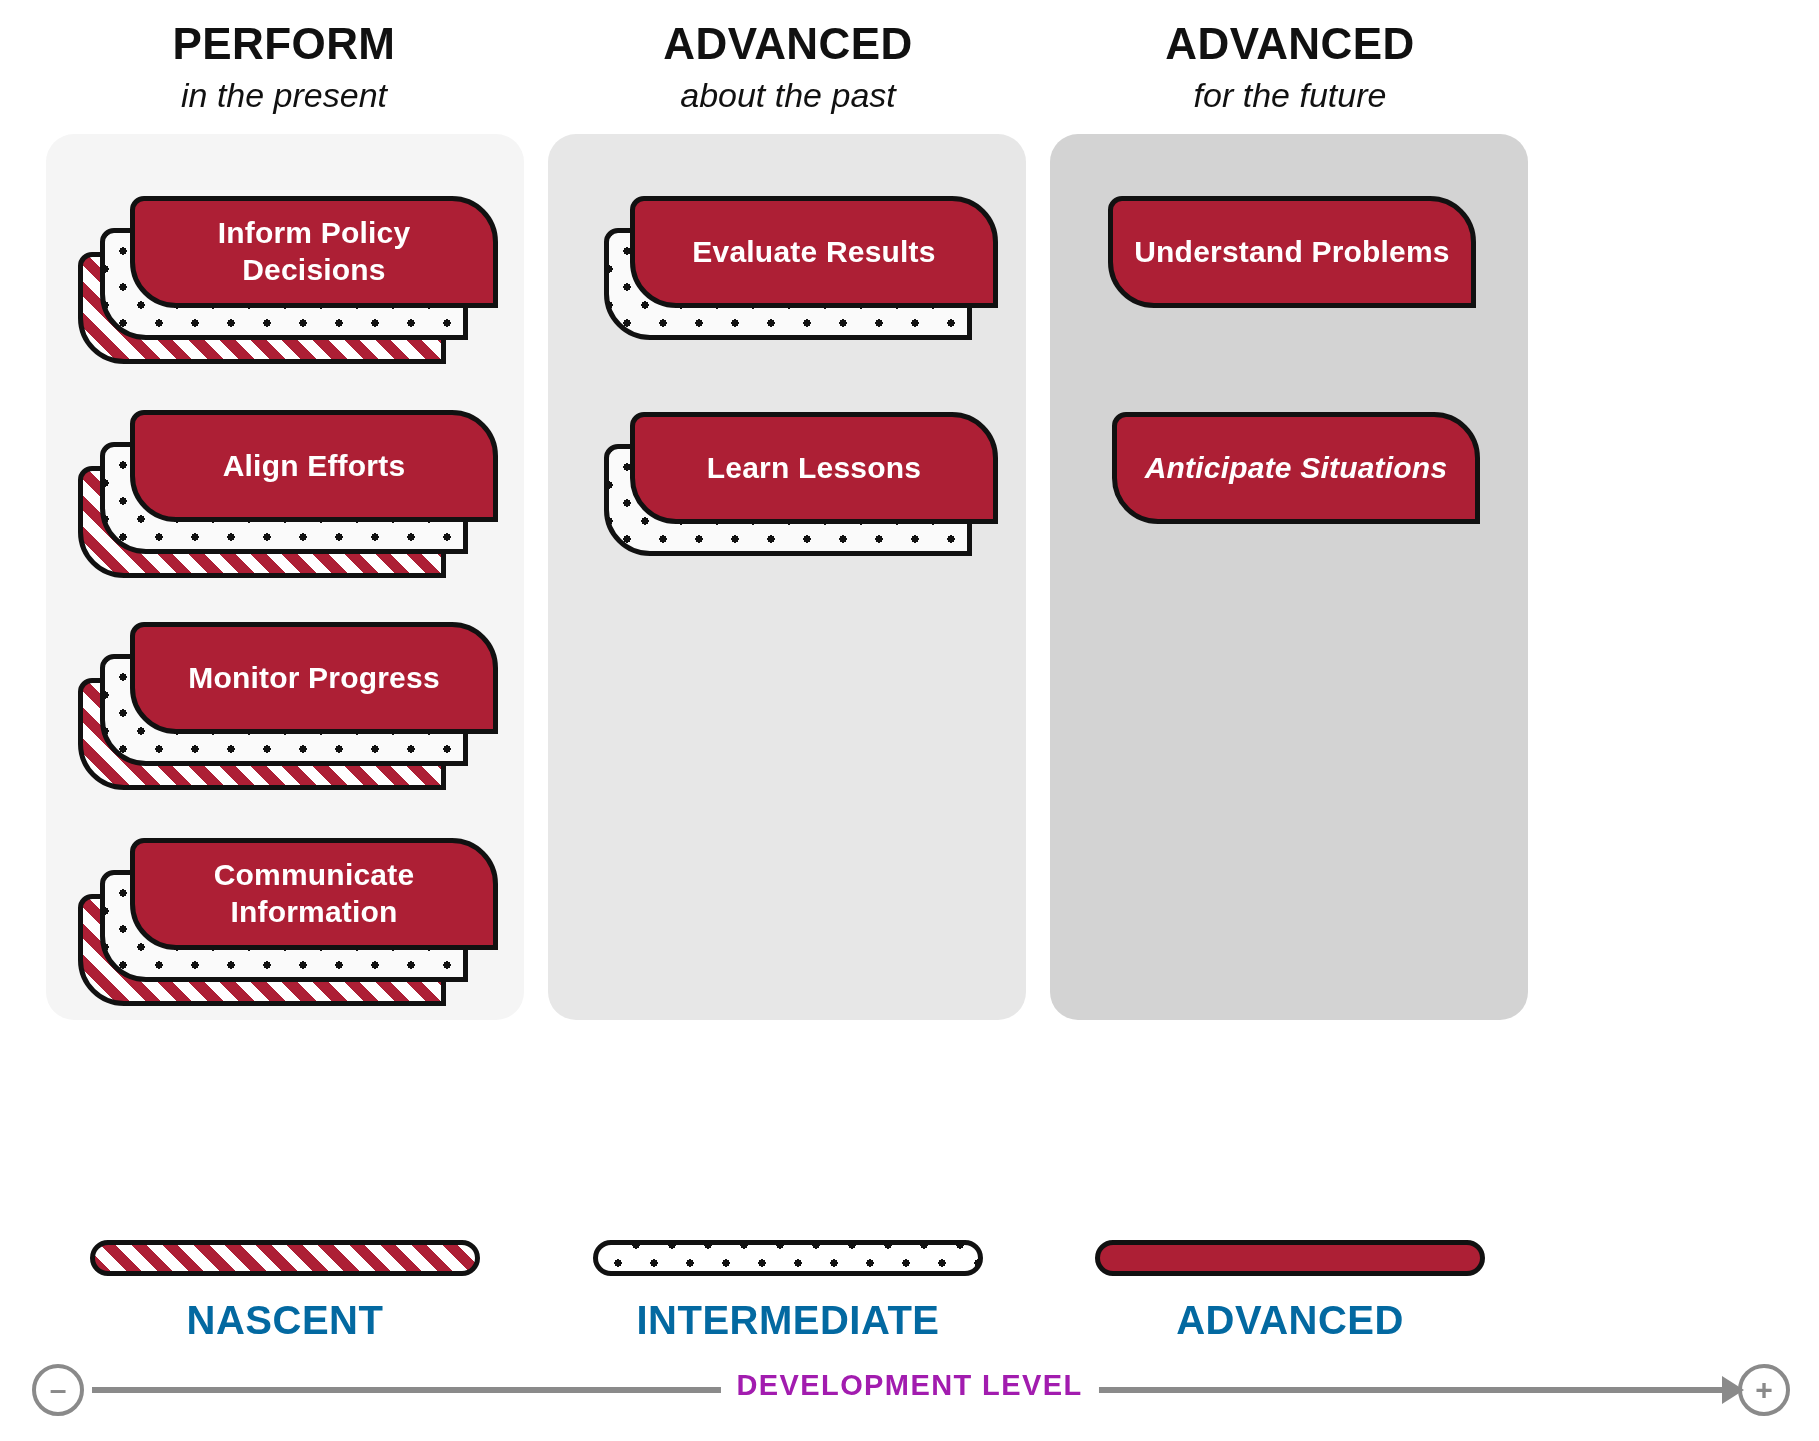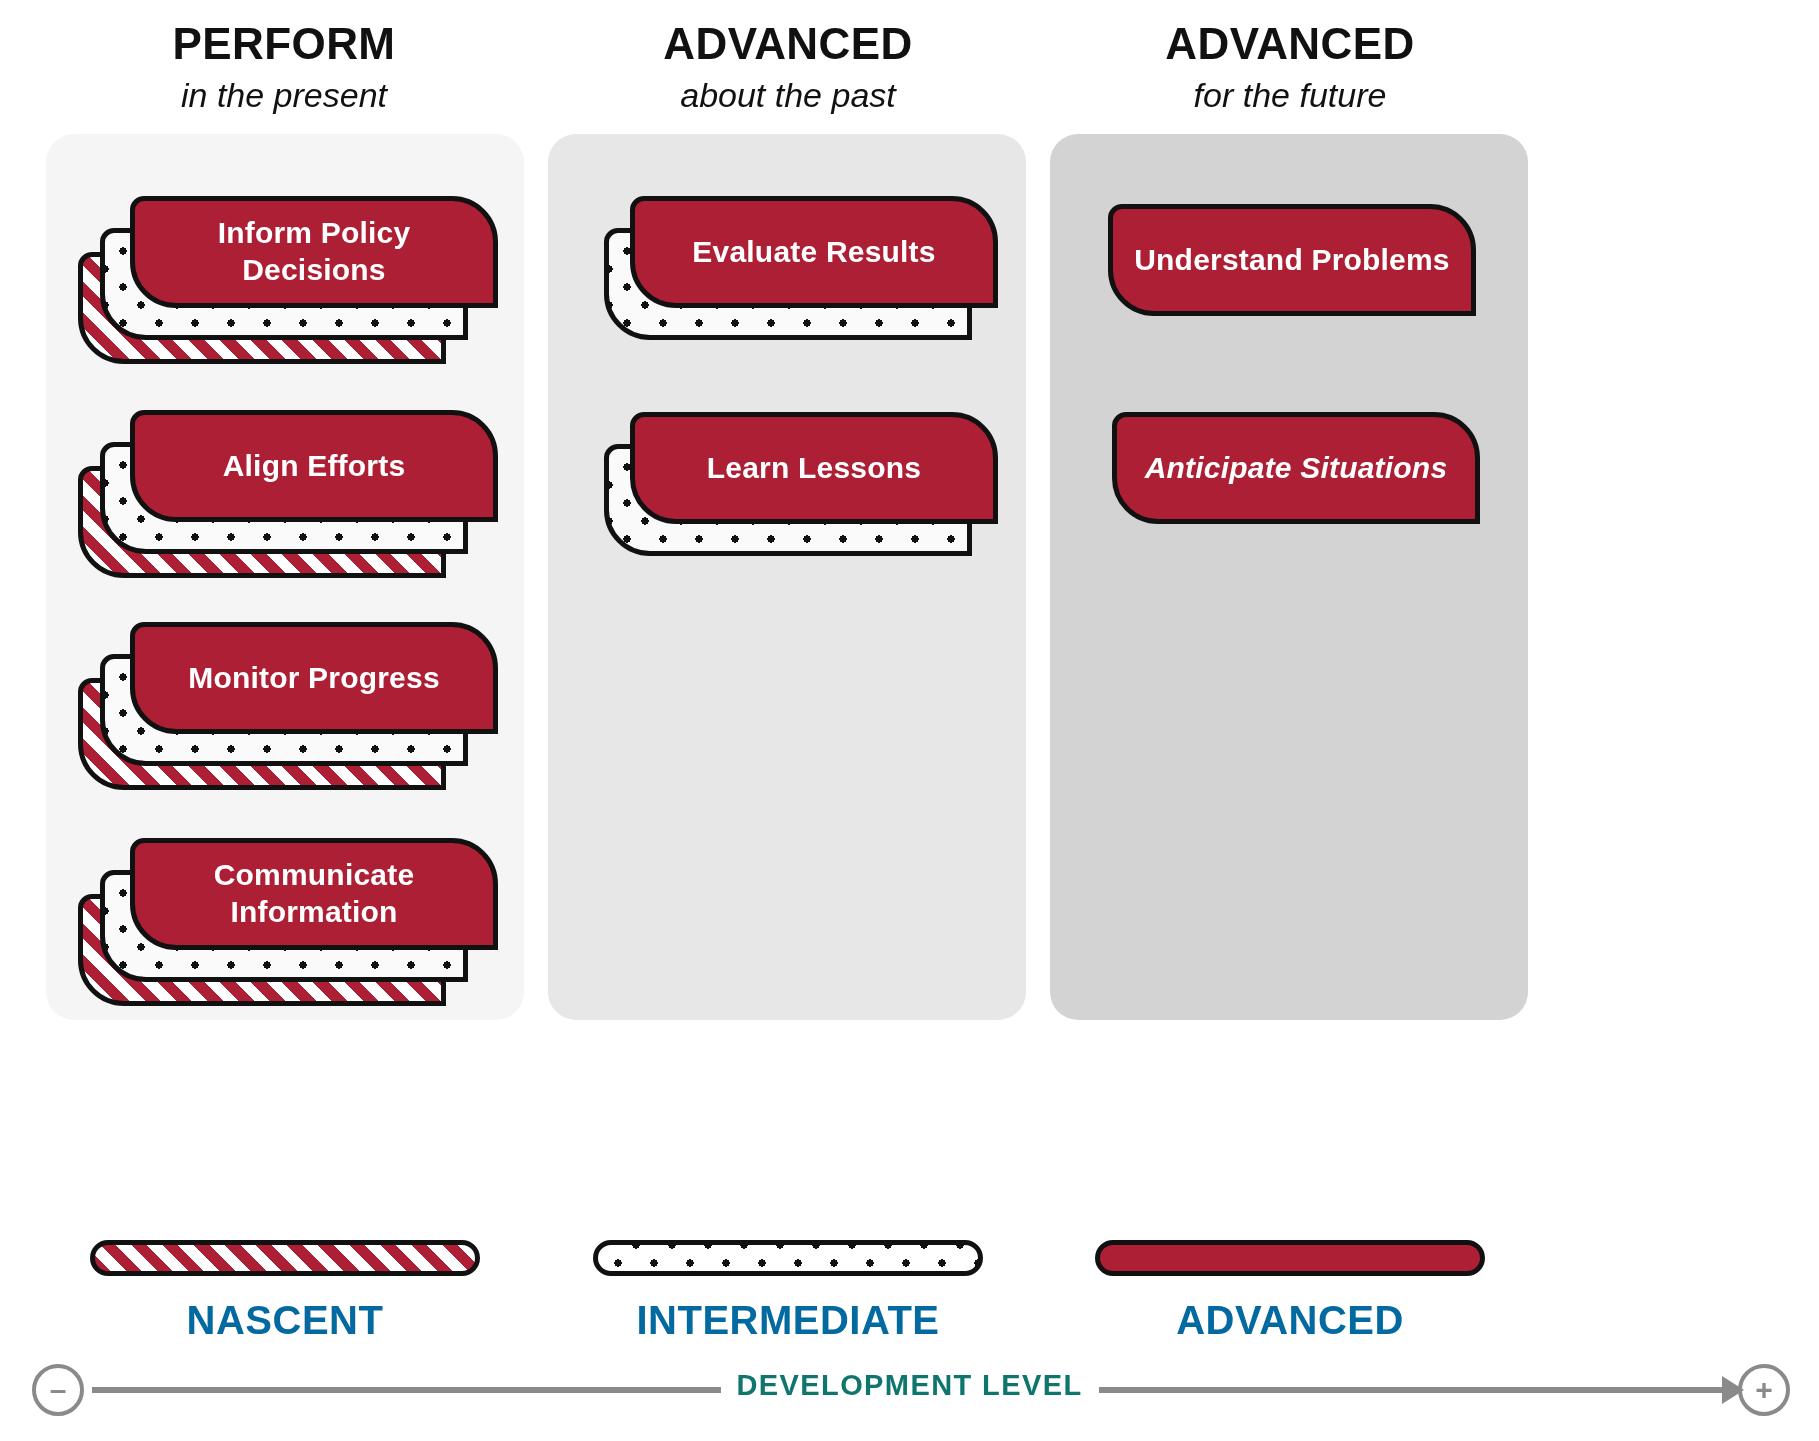--- a/index.html
+++ b/index.html
@@ -95,21 +95,21 @@
     border:4px solid #8a8a8a;box-sizing:border-box;
     display:flex;align-items:center;justify-content:center;
     color:#8a8a8a;font-size:30px;font-weight:bold;line-height:1;
   }
   .axis-line{
     position:absolute;top:31px;height:6px;background:#8a8a8a;
   }
   .axis-label{
     position:absolute;top:13px;left:50%;transform:translateX(-50%);
     font-size:29px;font-weight:bold;letter-spacing:1.4px;
-    color:#0f766e;background:#ffffff;padding:0 16px;white-space:nowrap;
+    color:#a21caf;background:#ffffff;padding:0 16px;white-space:nowrap;
   }
   .axis-arrow{
     position:absolute;top:20px;width:0;height:0;
     border-top:14px solid transparent;
     border-bottom:14px solid transparent;
     border-left:22px solid #8a8a8a;
   }
 </style>
 </head>
 <body>
@@ -172,21 +172,21 @@
     </div>
   </div>
   <div class="stack" style="left:604px;top:412px;width:380px;height:140px;">
     <div class="layer layer-dot" style="left:0px;top:32px;width:368px;height:112px;"></div>
     <div class="layer layer-solid" style="left:26px;top:0px;width:368px;height:112px;">
       <span class="card-label">Learn Lessons</span>
     </div>
   </div>
 
   <div class="stack" style="left:1108px;top:196px;width:380px;height:112px;">
-    <div class="layer layer-solid" style="left:0px;top:8px;width:368px;height:112px;">
+    <div class="layer layer-solid" style="left:0px;top:0px;width:368px;height:112px;">
       <span class="card-label">Understand Problems</span>
     </div>
   </div>
   <div class="stack" style="left:1112px;top:412px;width:380px;height:96px;font-style:italic;">
     <div class="layer layer-solid" style="left:0px;top:0px;width:368px;height:112px;">
       <span class="card-label">Anticipate Situations</span>
     </div>
   </div>
 
   <div class="legend" style="left:45px;top:1240px;width:480px;">

